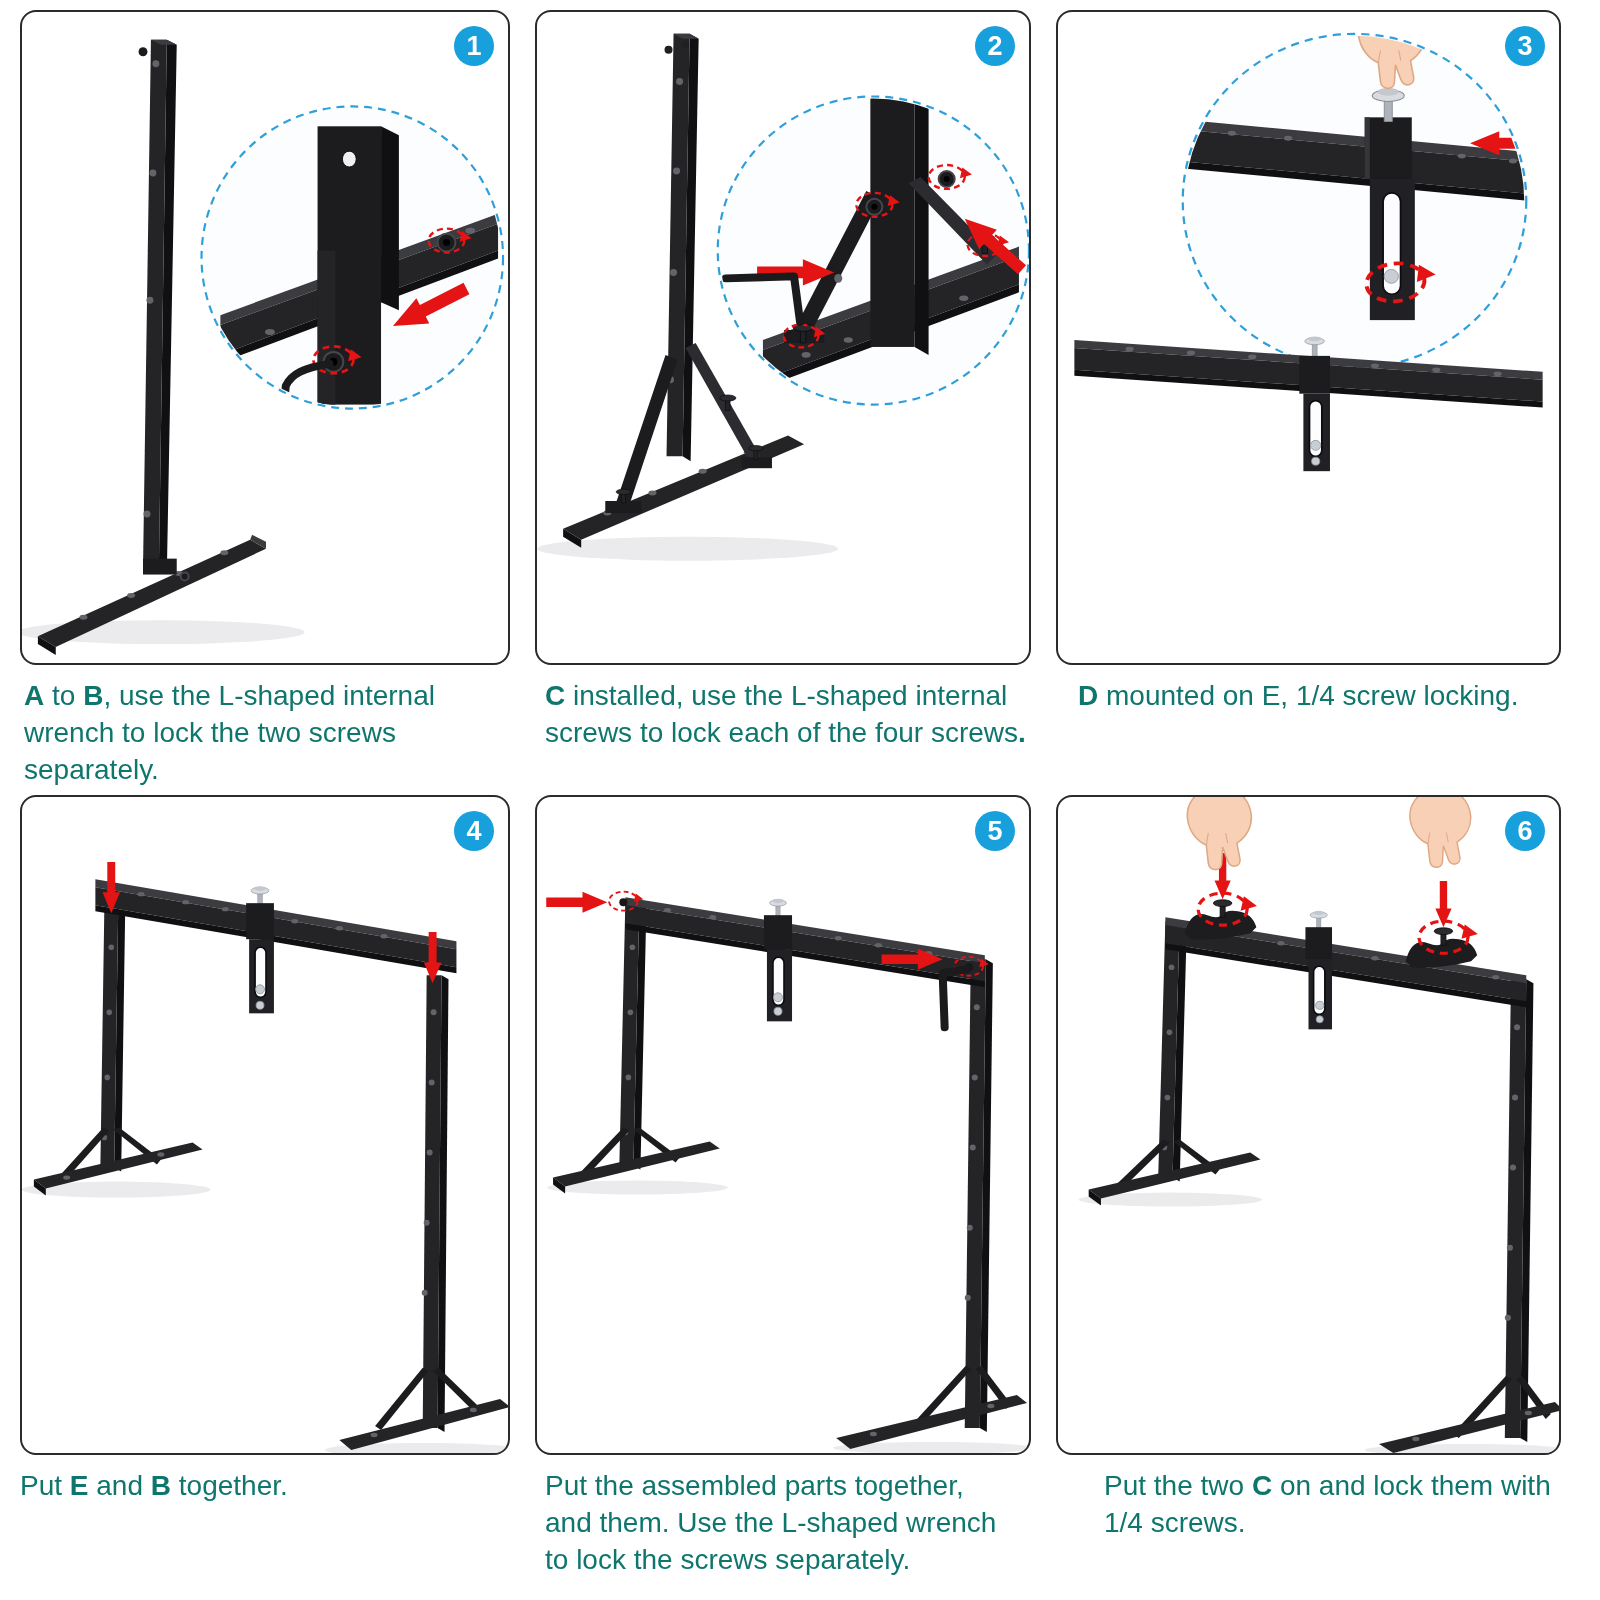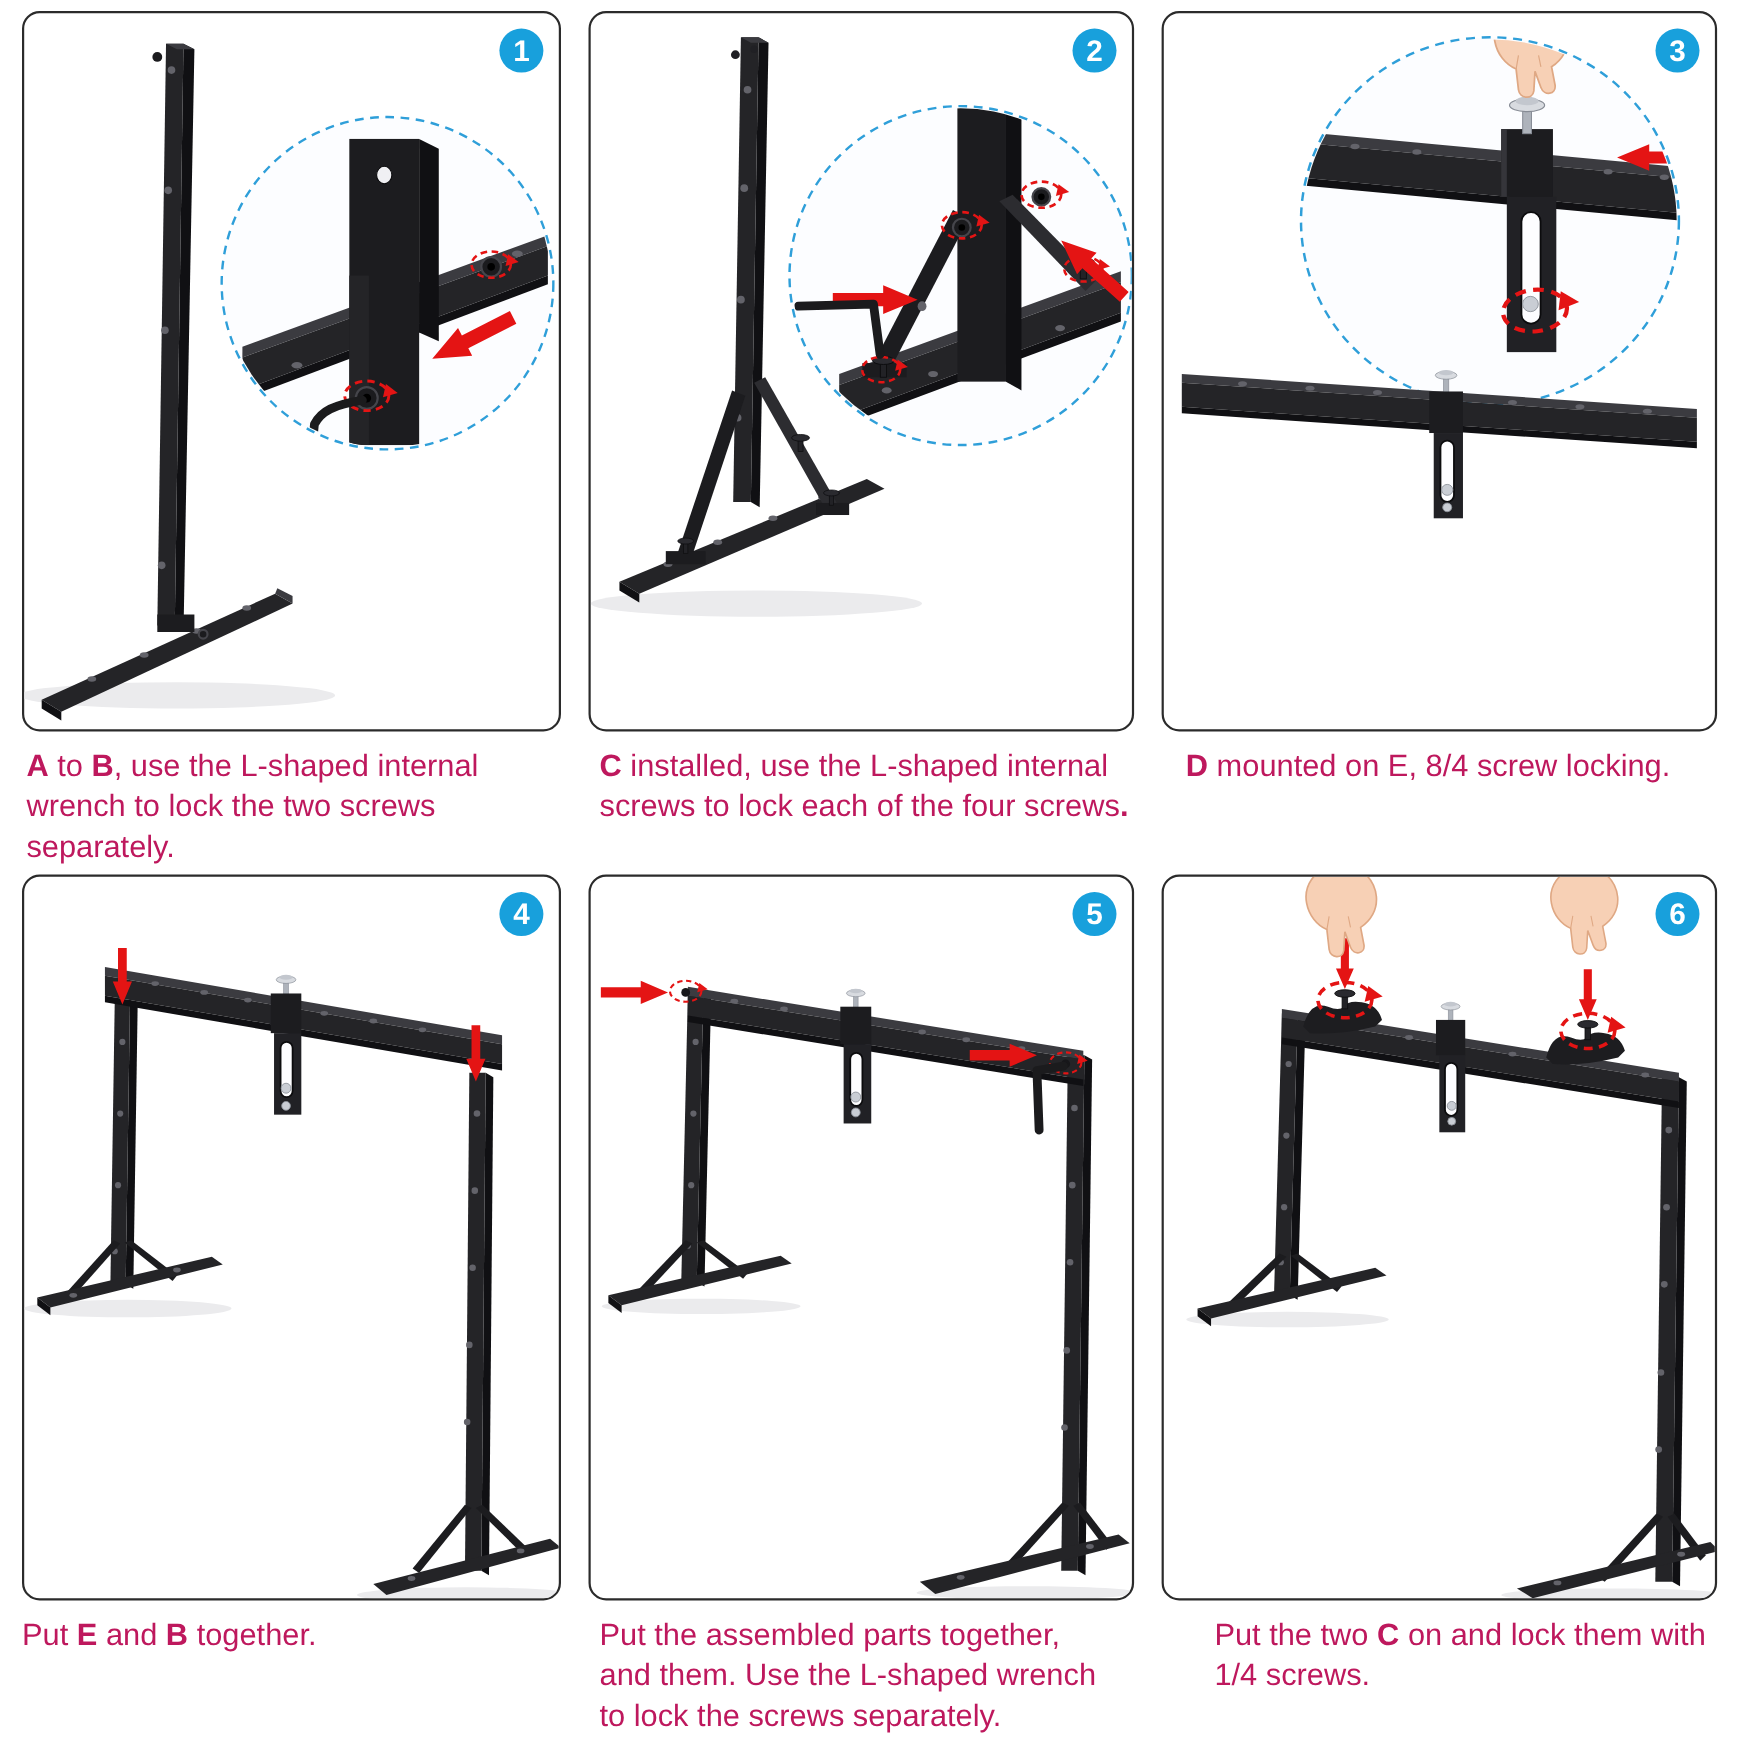--- a/index.html
+++ b/index.html
@@ -21,21 +21,21 @@
     background:#fff;
     overflow:hidden;
   }
   .panel svg{display:block;width:100%;height:100%;}
   .badge{
     position:absolute;top:14px;right:14px;width:40px;height:40px;border-radius:50%;
     background:#18a0dc;color:#fff;font-weight:bold;font-size:27px;
     display:flex;align-items:center;justify-content:center;line-height:1;
   }
   .caption{
-    font-size:28px;line-height:37px;margin-top:12px;color:#be185d;
+    font-size:28px;line-height:37px;margin-top:12px;color:#0f766e;
   }
   .caption b{font-weight:bold;}
   .cap1{padding-left:4px;max-width:478px;}
   .cap2{padding-left:10px;max-width:496px;}
   .cap3{padding-left:22px;max-width:500px;}
   .cap4{text-align:left;max-width:490px;}
   .cap5{padding-left:10px;max-width:452px;}
   .cap6{padding-left:48px;max-width:452px;}
   
   .mA{fill:#242427;} .mB{fill:#101013;} .mC{fill:#3b3b40;} .mD{fill:#1c1c1f;}
@@ -270,21 +270,21 @@
           <circle class="silver" cx="252" cy="436" r="5"></circle>
           <circle class="silver" cx="252" cy="452" r="4"></circle>
         </g>
       </g>
     </svg>
     <div class="badge">3</div>
   </div>
 
   <div class="caption cap1"><b>A</b><span> to </span><b>B</b><span>, use the L-shaped internal wrench to lock the two screws separately.</span></div>
   <div class="caption cap2"><b>C</b><span> installed, use the L-shaped internal screws to lock each of the four screws</span><b>.</b></div>
-  <div class="caption cap3"><b>D</b><span> mounted on E, 8/4 screw locking.</span></div>
+  <div class="caption cap3"><b>D</b><span> mounted on E, 1/4 screw locking.</span></div>
 
   <div class="panel">
     <svg viewBox="0 0 490 655" preserveAspectRatio="none">
       <ellipse class="shadow" cx="95" cy="392" rx="95" ry="8"></ellipse>
       <ellipse class="shadow" cx="405" cy="652" rx="100" ry="7"></ellipse>
       <g>
         <polygon class="mB" points="97,112 104,116 100,374 93,370"></polygon>
         <polygon class="mA" points="83,112 97,112 93,370 79,370"></polygon>
         <circle class="hole" cx="90" cy="150" r="2.8"></circle>
         <circle class="hole" cx="88" cy="215" r="2.8"></circle>

